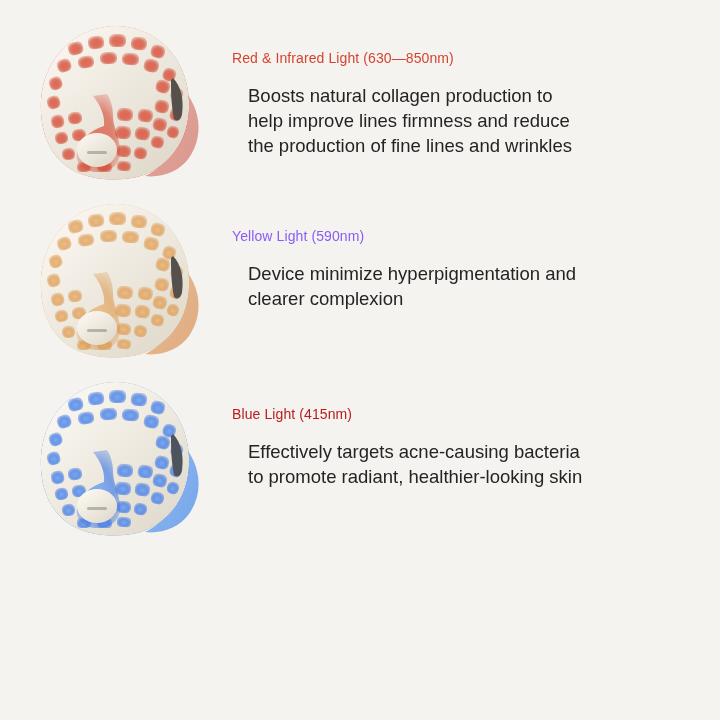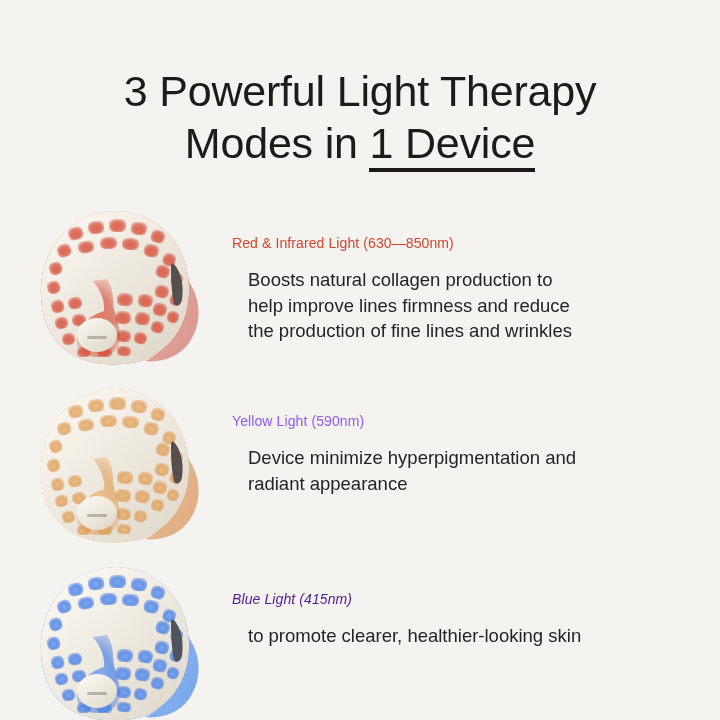--- a/index.html
+++ b/index.html
@@ -77,31 +77,27 @@
     line-height: 1.37;
     color: #242424;
     margin: 16px;
     font-weight: 400;
     max-width: 432px;
   }
   .mode-desc .l { display: block; white-space: nowrap; }
 
   .t-red   { color: #d2452f; }
   .t-yellow{ color: #8b5cf6; }
-  .t-blue  { color: #4c1d95; font-style: italic; }
+  .t-blue  { color: #b91c1c; }
 </style>
 </head>
 <body>
 
 <div class="page">
 
-  <h1 class="headline">
-    <span class="line">3 Powerful Light Therapy</span>
-    <span class="line"><span>Modes in </span><span class="emph">1 Device</span></span>
-  </h1>
 
   <div class="modes">
 
     <div class="mode-row">
       <div class="mode-figure">
         <svg width="190" height="166" viewBox="0 0 190 166">
           <defs>
             <radialGradient id="glowR" cx="50%" cy="55%" r="62%">
               <stop offset="0%" stop-color="#e0614a" stop-opacity="0.95"></stop>
               <stop offset="55%" stop-color="#d2452f" stop-opacity="0.72"></stop>
@@ -275,21 +271,21 @@
             <ellipse cx="76" cy="130" rx="20" ry="17" fill="url(#shellY)"></ellipse>
             <rect x="66" y="131" width="20" height="3" rx="1.5" fill="#8d857a" opacity="0.55"></rect>
           </g>
           <path d="M152 58 C160 66 163 80 161 94 C160 100 156 102 153 99 C150 84 150 70 150 60 Z" fill="#55504c"></path>
         </svg>
       </div>
       <div class="mode-text">
         <p class="mode-title t-yellow">Yellow Light (590nm)</p>
         <p class="mode-desc">
           <span class="l">Device minimize hyperpigmentation and</span>
-          <span class="l">radiant appearance</span>
+          <span class="l">clearer complexion</span>
         </p>
       </div>
     </div>
 
     <div class="mode-row">
       <div class="mode-figure">
         <svg width="190" height="166" viewBox="0 0 190 166">
           <defs>
             <radialGradient id="glowB" cx="50%" cy="55%" r="62%">
               <stop offset="0%" stop-color="#76a6f2" stop-opacity="0.97"></stop>
@@ -364,19 +360,20 @@
             <path d="M72 76 C80 86 84 96 83 106 C70 110 58 120 56 132 C54 144 62 151 74 152 C88 153 98 146 99 134 C100 120 92 108 92 96 C92 88 90 80 86 74 Z" fill="url(#glowB)" opacity="0.88"></path>
             <ellipse cx="76" cy="130" rx="20" ry="17" fill="url(#shellB)"></ellipse>
             <rect x="66" y="131" width="20" height="3" rx="1.5" fill="#8d857a" opacity="0.55"></rect>
           </g>
           <path d="M152 58 C160 66 163 80 161 94 C160 100 156 102 153 99 C150 84 150 70 150 60 Z" fill="#4e545e"></path>
         </svg>
       </div>
       <div class="mode-text">
         <p class="mode-title t-blue">Blue Light (415nm)</p>
         <p class="mode-desc">
-          <span class="l">to promote clearer, healthier-looking skin</span>
+          <span class="l">Effectively targets acne-causing bacteria</span>
+          <span class="l">to promote radiant, healthier-looking skin</span>
         </p>
       </div>
     </div>
 
   </div>
 </div>
 
 </body></html>

